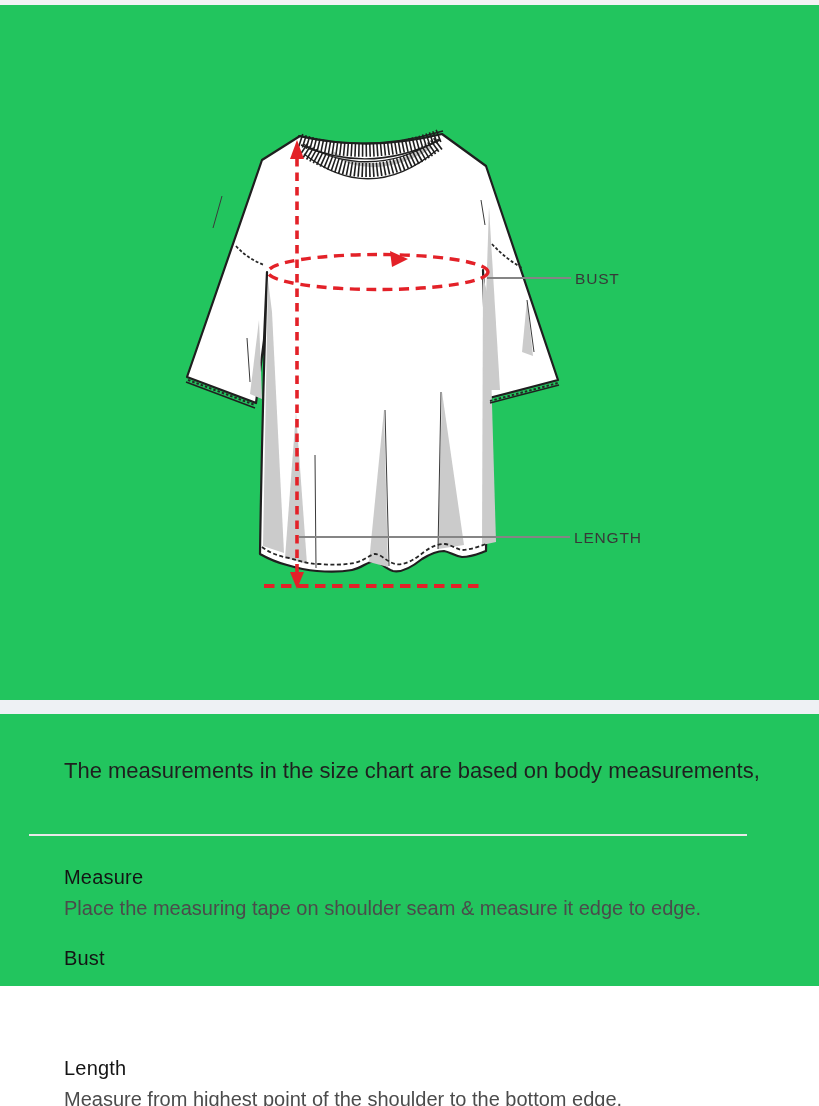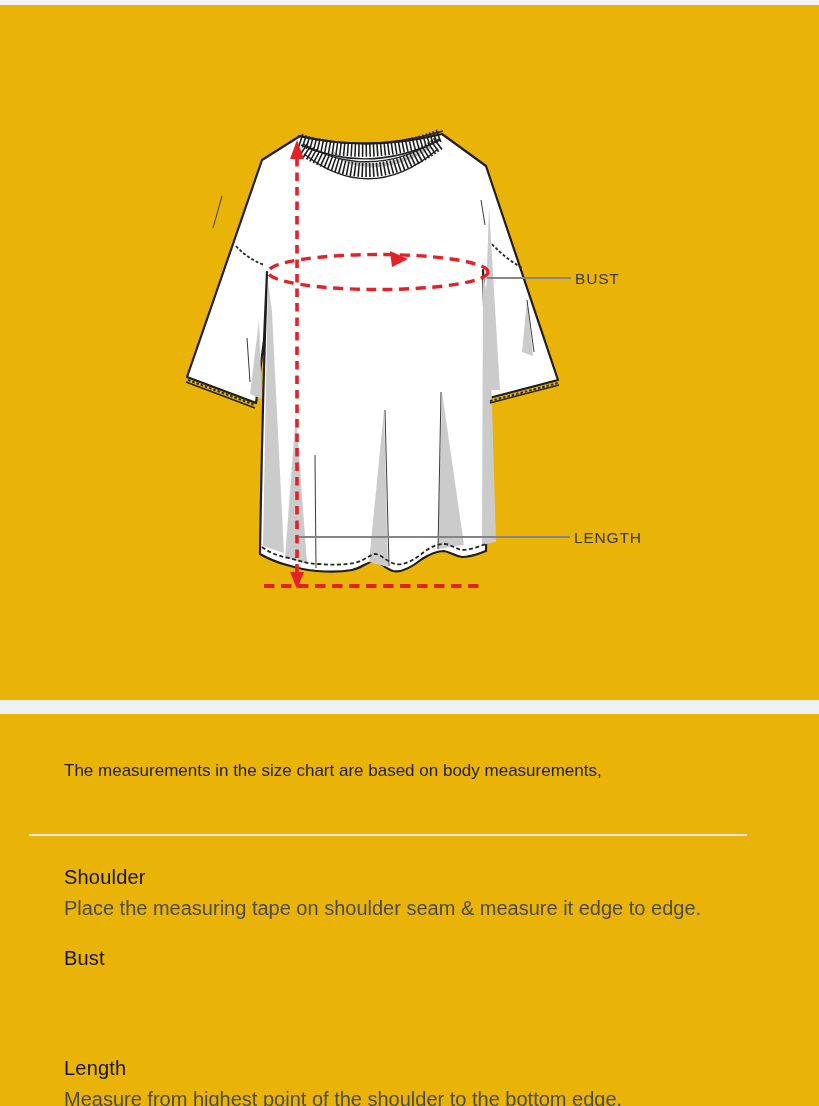--- a/index.html
+++ b/index.html
@@ -3,33 +3,33 @@
 <meta charset="utf-8">
 <style>
   html,body{margin:0;padding:0;}
   body{
     width:819px;height:1106px;
     background:#ffffff;
     font-family:"Liberation Sans", sans-serif;
     position:relative;overflow:hidden;
     -webkit-font-smoothing:antialiased;
   }
-  .page{position:relative;width:819px;height:1106px;background:#eab308;}
+  .page{position:relative;width:819px;height:986px;background:#22c55e;}
   .strip-top{
     position:absolute;left:0;top:0;width:819px;height:5px;
     background:var(--strip_gray,#f2f3f4);
   }
   .diagram-wrap{position:absolute;left:0;top:0;width:819px;height:700px;}
   .strip-mid{
     position:absolute;left:0;top:700px;width:819px;height:14px;
     background:var(--band_gray,#eef1f4);
   }
   .note{
     position:absolute;left:64px;top:756px;width:700px;
-    font-size:17px;line-height:29px;color:#1f1f1f;
+    font-size:22px;line-height:29px;color:#1f1f1f;
   }
   .note span{display:block;}
   .divider{
     position:absolute;left:29px;top:834px;width:718px;height:2px;
     background:#e8e8e8;
   }
   .section{position:absolute;left:64px;width:700px;}
   .section .heading{
     font-size:20px;line-height:24px;color:#141414;
     letter-spacing:.2px;margin:0 0 5px 0;
@@ -147,21 +147,21 @@
 
   <div class="strip-mid"></div>
 
   <div class="note">
     <span>The measurements in the size chart are based on body measurements,</span>
   </div>
 
   <div class="divider"></div>
 
   <div class="section" id="sec-shoulder">
-    <p class="heading">Shoulder</p>
+    <p class="heading">Measure</p>
     <p class="body">
       <span>Place the measuring tape on shoulder seam &amp; measure it edge to edge.</span>
     </p>
   </div>
 
   <div class="section" id="sec-bust">
     <p class="heading">Bust</p>
   </div>
 
   <div class="section" id="sec-length">

